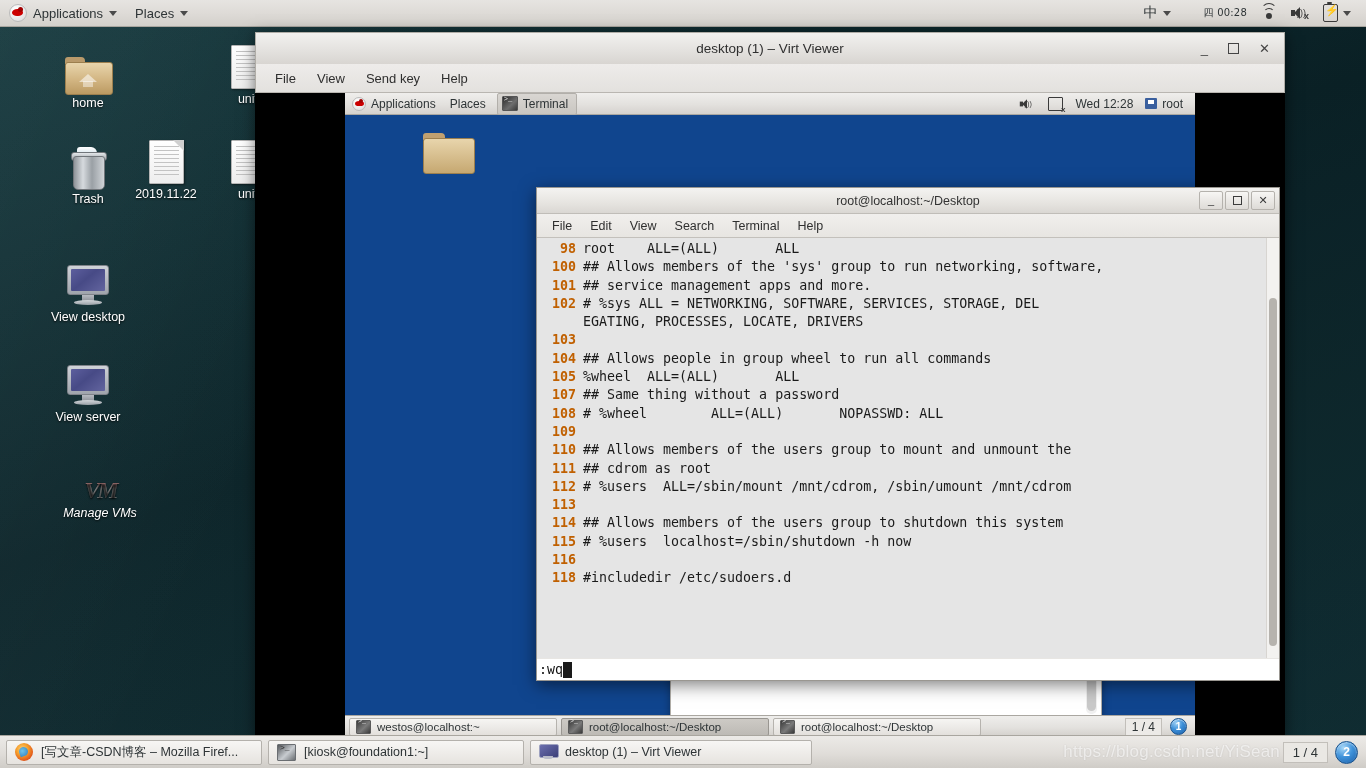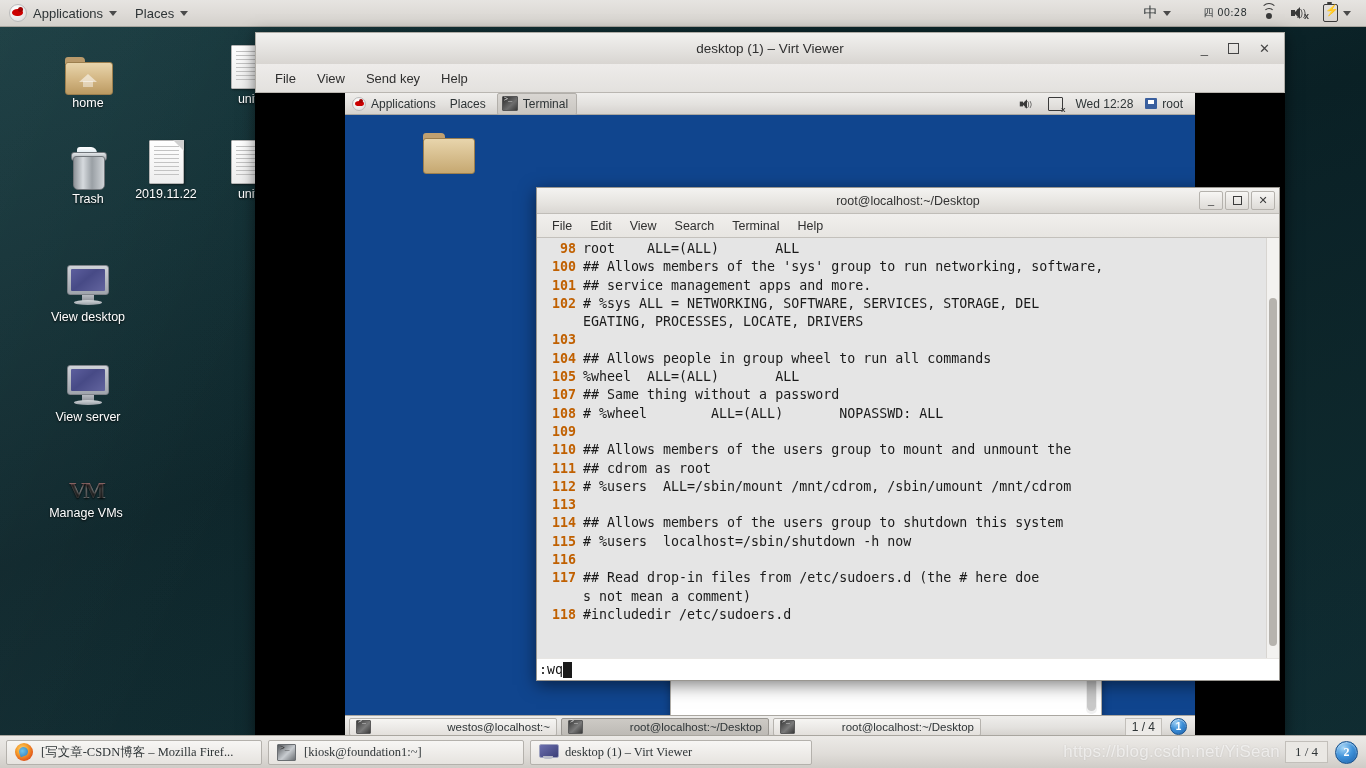--- a/index.html
+++ b/index.html
@@ -319,21 +319,21 @@
     background: linear-gradient(to bottom,#efeeec 0%,#e3e1de 55%,#d2cfca 100%);
     border-top: 1px solid #aaa7a1;
     display: flex; align-items: center; gap: 4px; padding: 0 4px;
     box-sizing: border-box; font-size: 11.5px; color: #2e3436;
   }
   .tb-item {
     display:flex; align-items:center; gap: 6px;
     width: 208px; height: 18px; padding: 0 6px;
     background: linear-gradient(to bottom,#f6f5f3,#e3e0dc);
     border: 1px solid #b6b3ae; border-radius: 2px;
-    box-sizing: border-box; overflow: hidden; white-space: nowrap; justify-content: space-between;
+    box-sizing: border-box; overflow: hidden; white-space: nowrap;
   }
   .tb-item.active {
     background: linear-gradient(to bottom,#cdcac5,#bdbab5);
     border-color: #999691;
   }
   .tb-ico {
     width: 13px; height: 12px; flex: 0 0 auto;
     background: linear-gradient(135deg,#3a3a3a,#7a7a7a 55%,#3a3a3a);
     border: 1px solid #5a5a5a; border-radius: 1px; position: relative;
   }
@@ -423,21 +423,21 @@
     display: inline-block; width: 9px; height: 16px; background: #1a1a1a;
     vertical-align: -3px;
   }
 
   
   #host-taskbar {
     position: absolute; left: 0; bottom: 0; width: 1366px; height: 33px;
     background: linear-gradient(to bottom,#eceae7 0%,#e0ddd9 55%,#cfccc7 100%);
     border-top: 1px solid #a9a69f;
     display: flex; align-items: center; gap: 6px; padding: 0 6px;
-    box-sizing: border-box; font-size: 12.5px; color: #2e3436; font-family: Liberation Serif, serif;
+    box-sizing: border-box; font-size: 12.5px; color: #2e3436;
   }
   .htb-item {
     display:flex; align-items:center; gap: 8px;
     width: 256px; height: 25px; padding: 0 8px;
     background: linear-gradient(to bottom,#f7f6f4,#e6e3df);
     border: 1px solid #b4b1ac; border-radius: 2px;
     box-sizing: border-box; overflow:hidden; white-space: nowrap;
   }
   .htb-item.wide { width: 282px; }
   .ff-ico {
@@ -600,21 +600,21 @@
         <div class="ic-monitor">
             <div class="scr">
               <i></i>
             </div>
             <div class="stand"></div>
             <div class="base"></div>
           </div>
       </div>
       <div class="lbl">View server</div>
     </div>
-    <div class="dicon" style="left:38px; top:424px;">
+    <div class="dicon" style="left:52px; top:424px;font-style:italic;">
       <div class="glyph">
         <div class="ic-vmm">VM</div>
       </div>
       <div class="lbl">Manage VMs</div>
     </div>
   </div>
 
   <div id="virt-viewer">
     <div id="vv-titlebar">
       <div id="vv-title">desktop (1) – Virt Viewer</div>
@@ -730,22 +730,20 @@
               <div class="tline"><span class="lnum">107</span><span class="ltext">## Same thing without a password</span></div>
               <div class="tline"><span class="lnum">108</span><span class="ltext"># %wheel        ALL=(ALL)       NOPASSWD: ALL</span></div>
               <div class="tline"><span class="lnum">109</span><span class="ltext"></span></div>
               <div class="tline"><span class="lnum">110</span><span class="ltext">## Allows members of the users group to mount and unmount the</span></div>
               <div class="tline"><span class="lnum">111</span><span class="ltext">## cdrom as root</span></div>
               <div class="tline"><span class="lnum">112</span><span class="ltext"># %users  ALL=/sbin/mount /mnt/cdrom, /sbin/umount /mnt/cdrom</span></div>
               <div class="tline"><span class="lnum">113</span><span class="ltext"></span></div>
               <div class="tline"><span class="lnum">114</span><span class="ltext">## Allows members of the users group to shutdown this system</span></div>
               <div class="tline"><span class="lnum">115</span><span class="ltext"># %users  localhost=/sbin/shutdown -h now</span></div>
               <div class="tline"><span class="lnum">116</span><span class="ltext"></span></div>
-              <div class="tline wrapped"><span class="lnum">117</span><span class="ltext">## Read drop-in files from /etc/sudoers.d (the # here doe
-s not mean a comment)</span></div>
               <div class="tline"><span class="lnum">118</span><span class="ltext">#includedir /etc/sudoers.d</span></div>
             </div>
           <div id="term-scrollbar">
               <i></i>
             </div>
         </div>
         <div id="term-status">
           <span>:wq</span>
             <span class="cursor-block"></span>
         </div>

